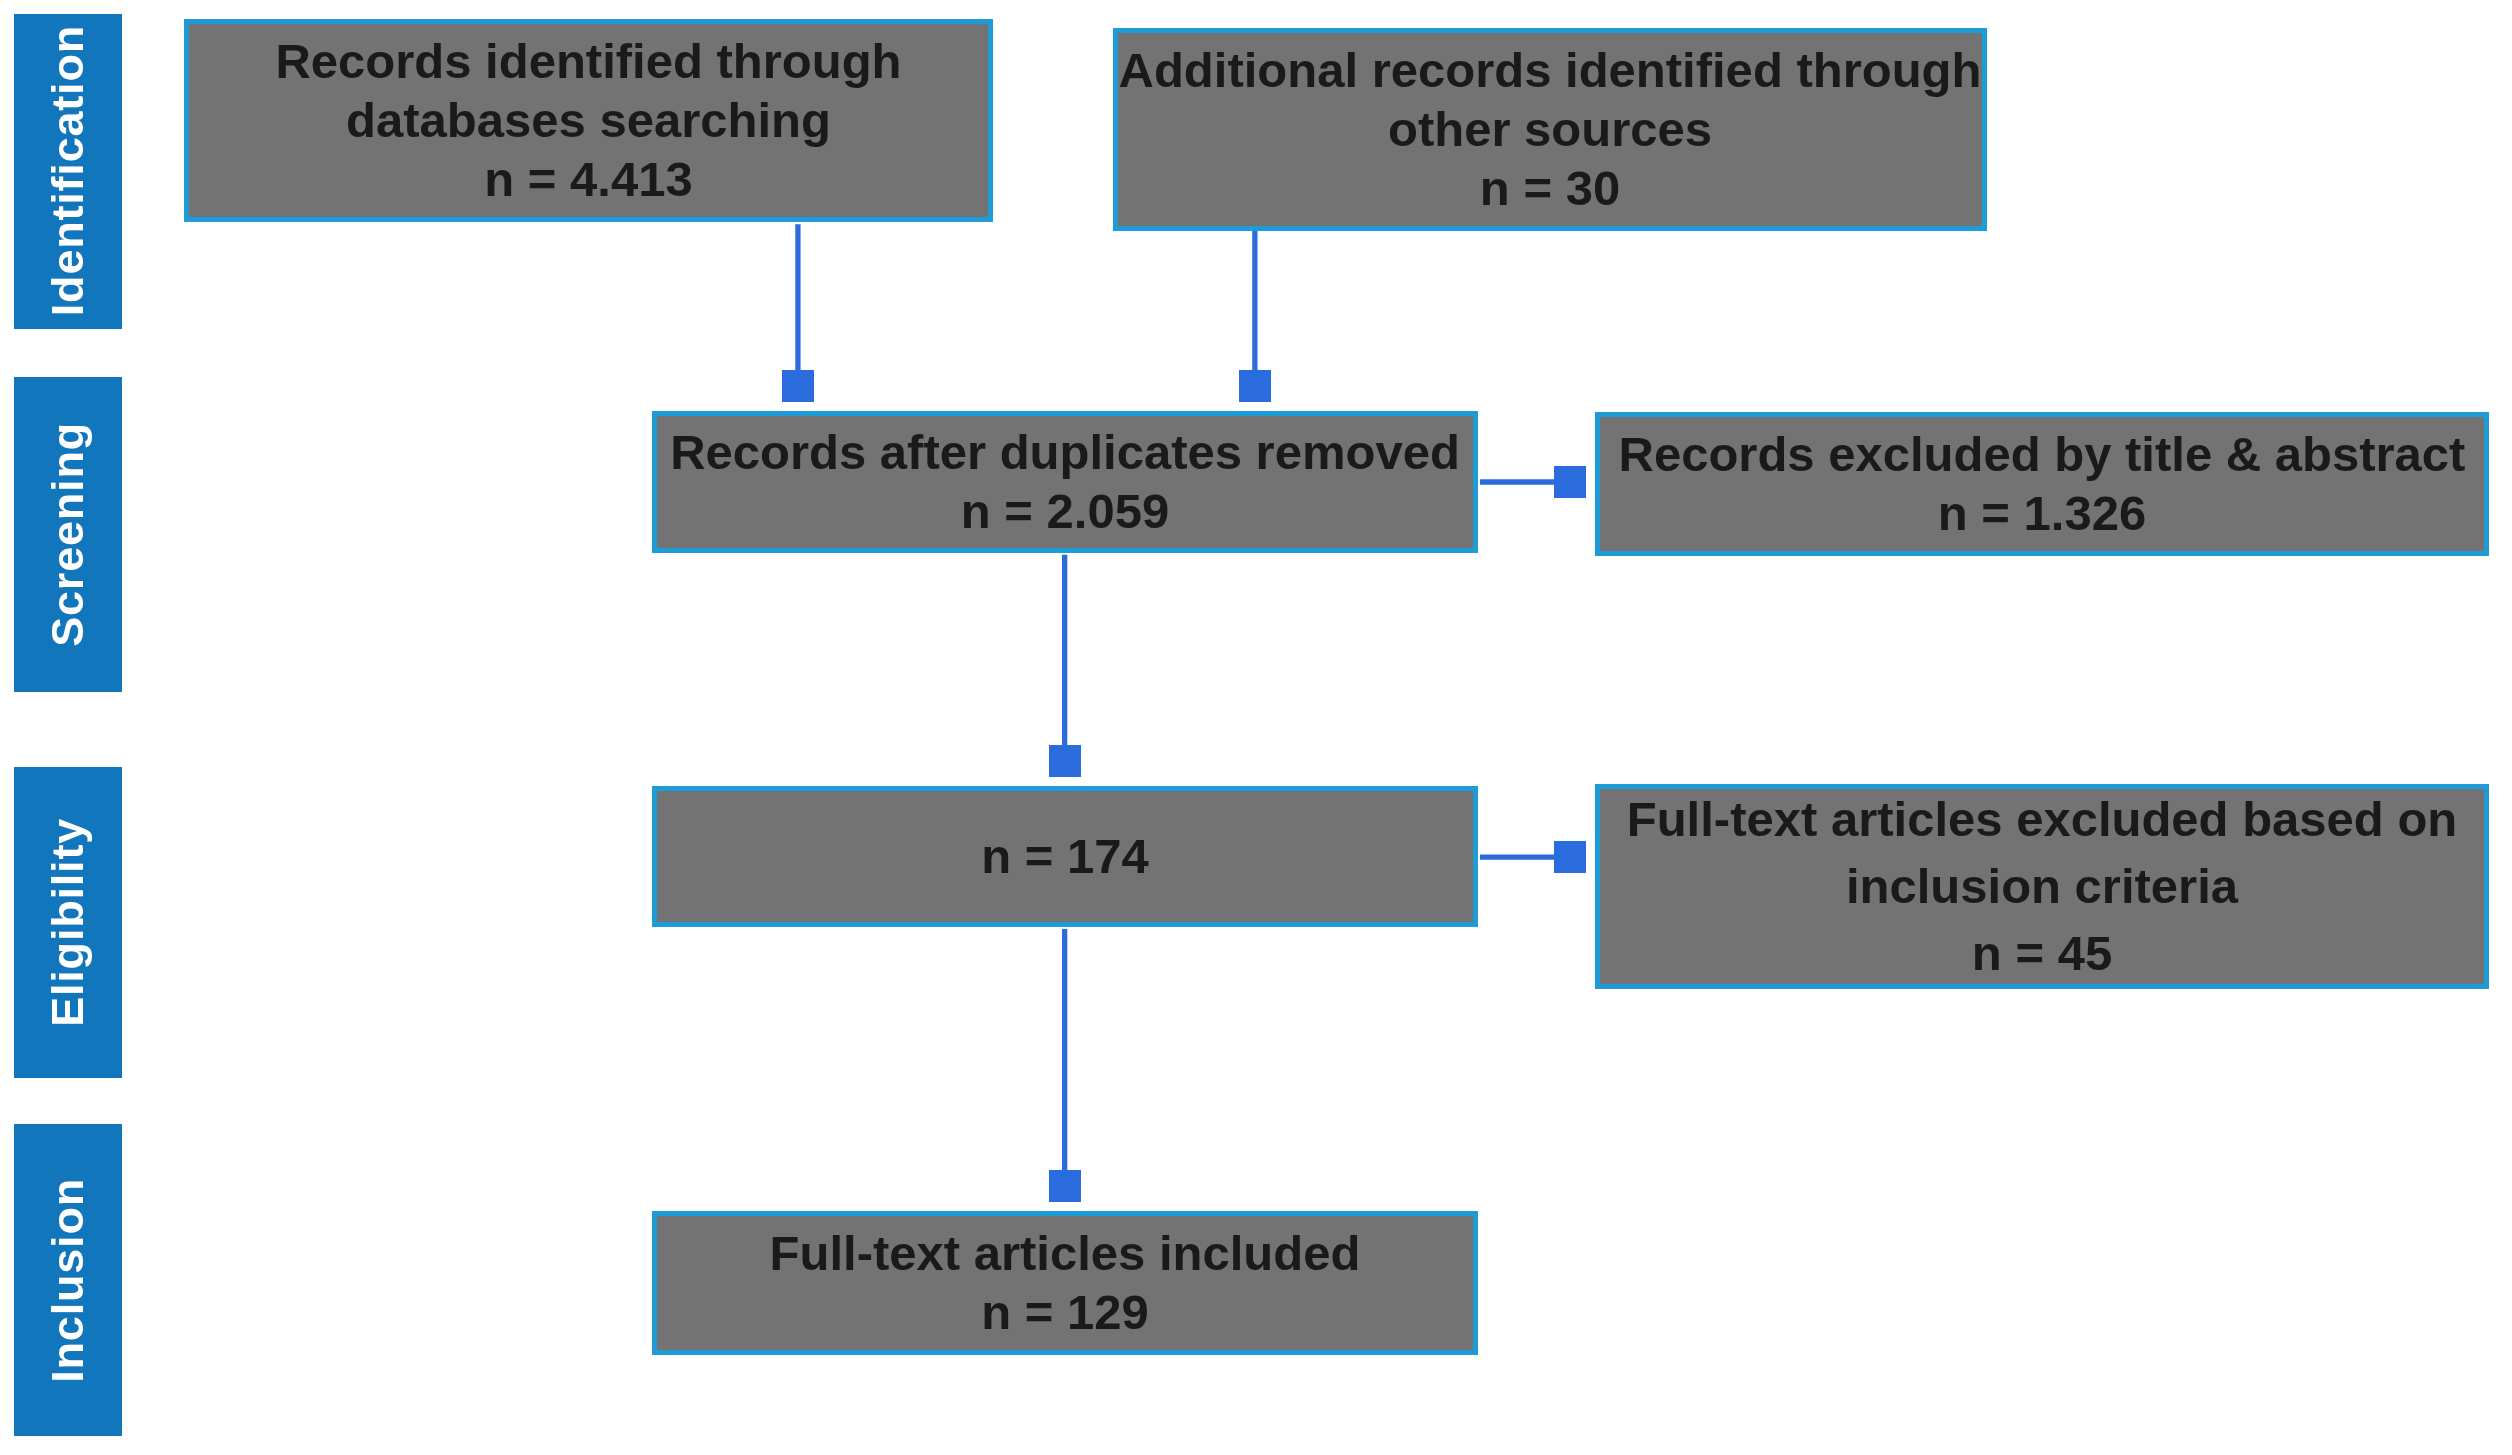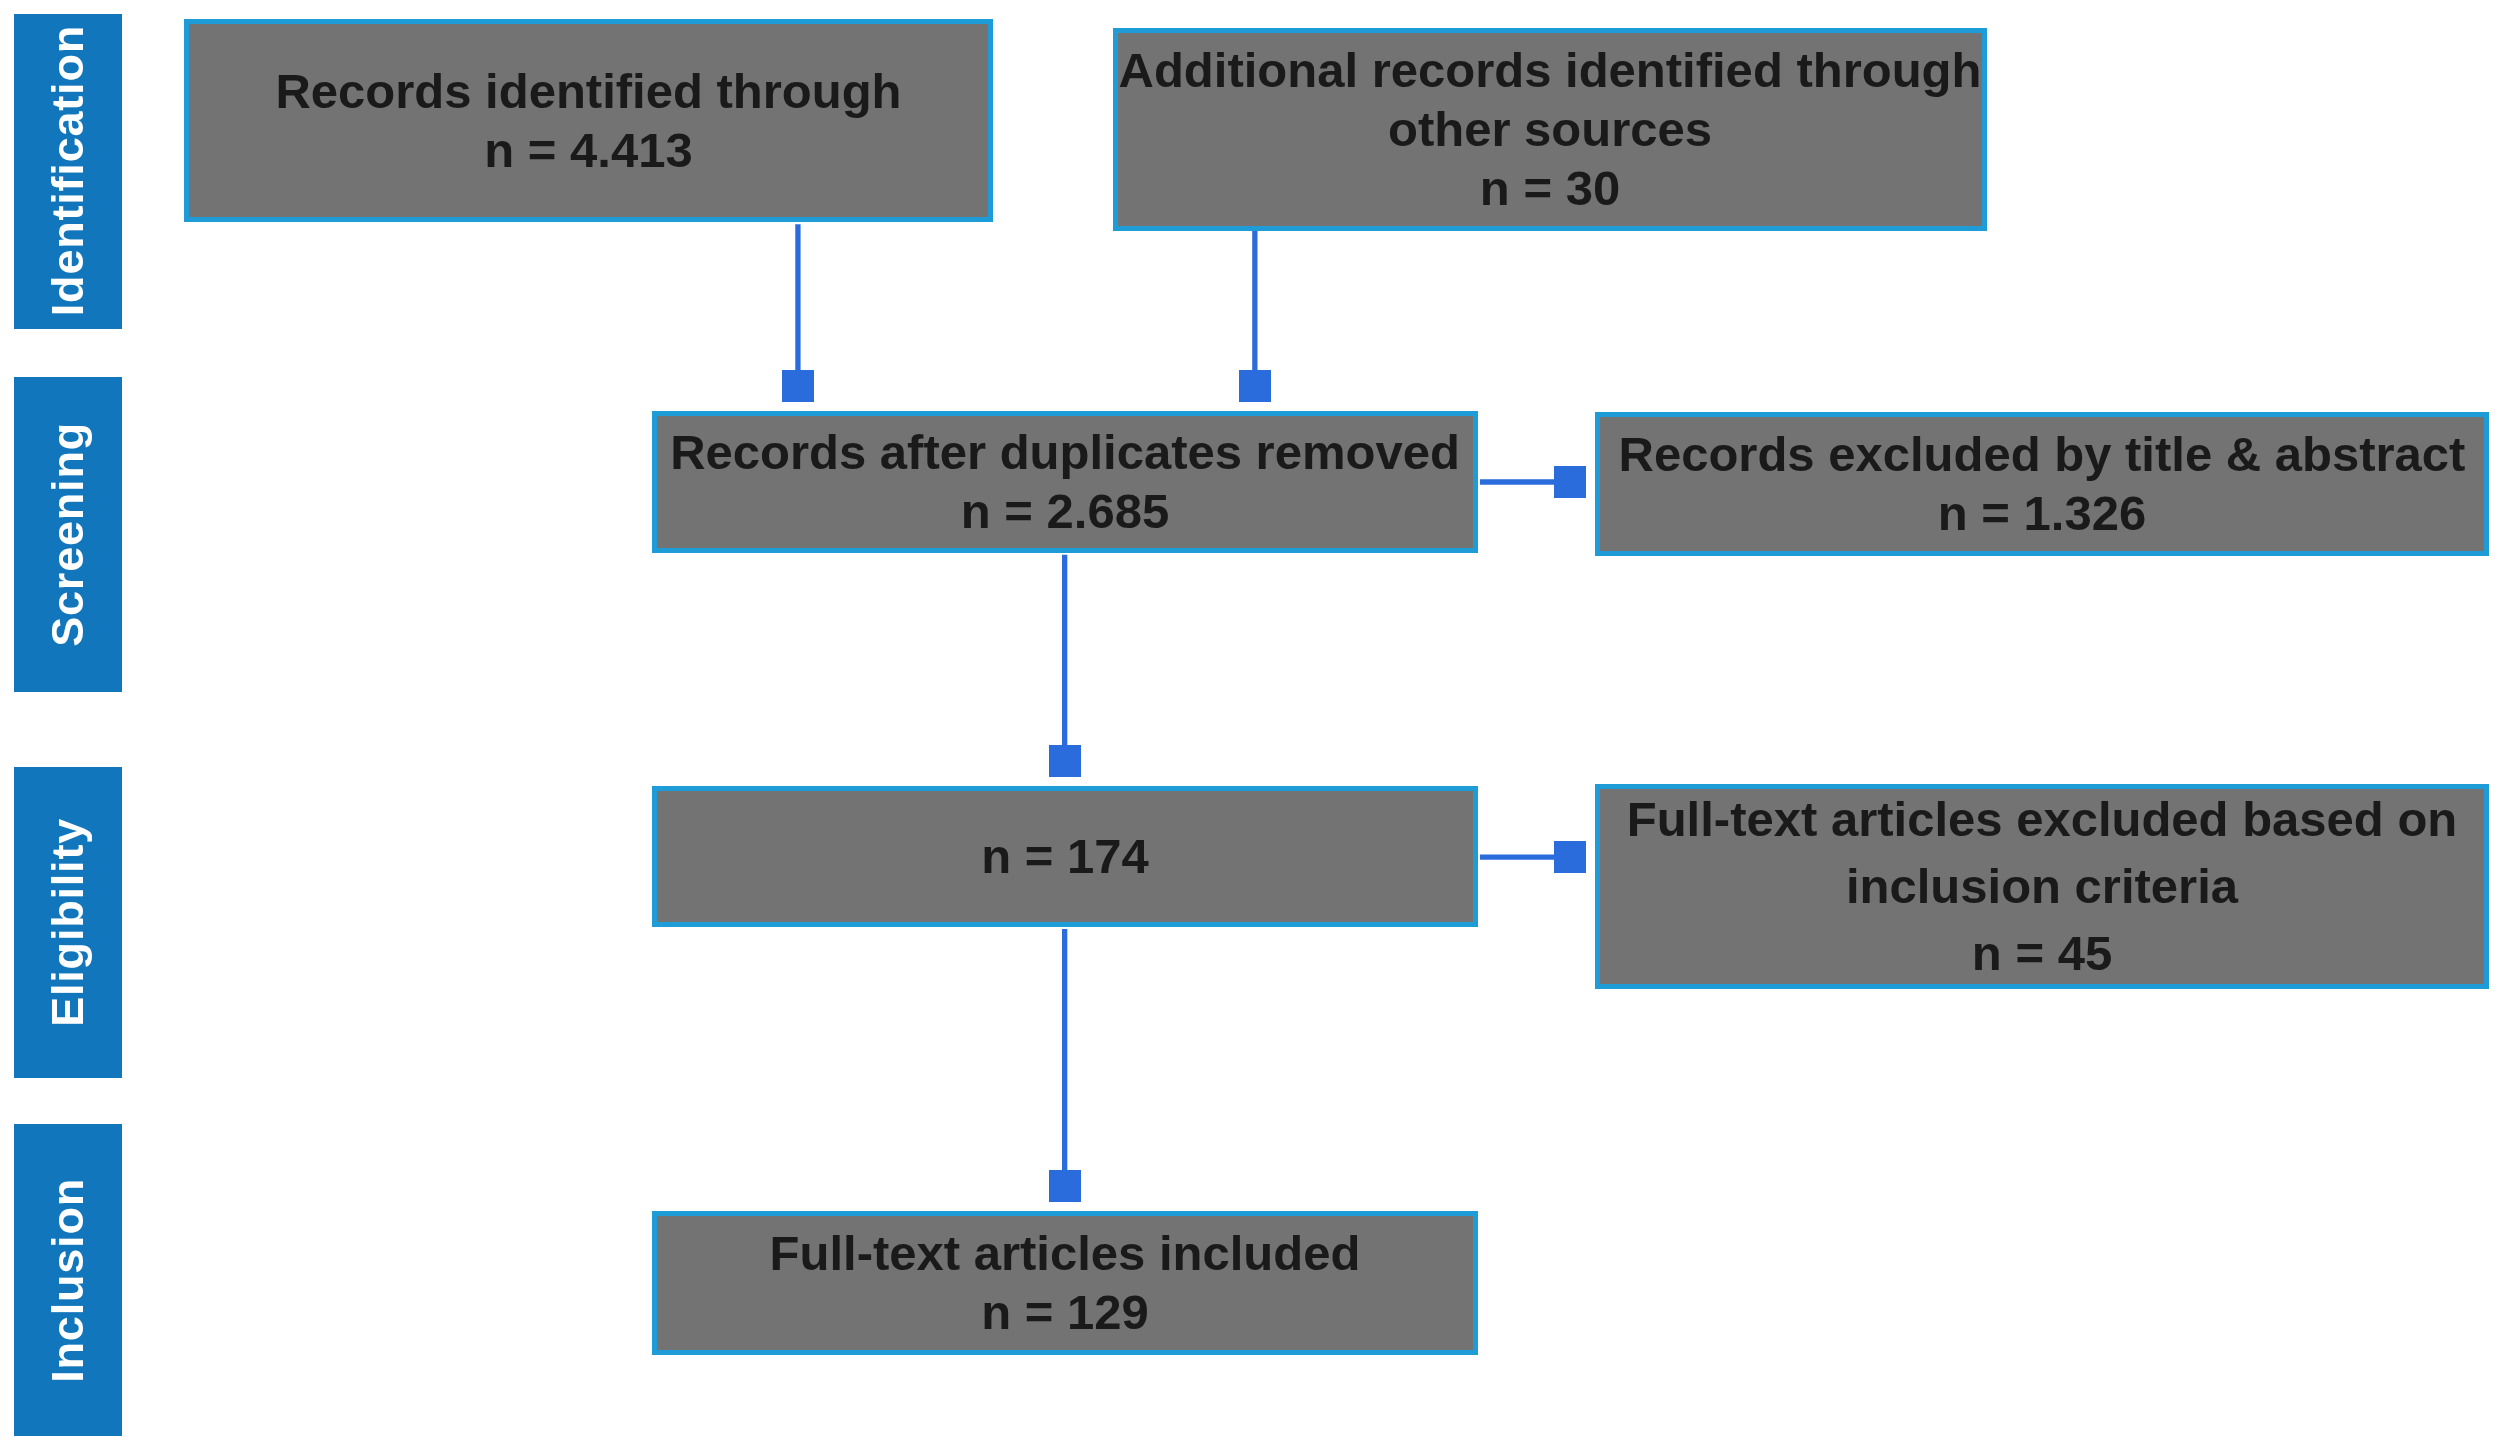--- a/index.html
+++ b/index.html
@@ -96,32 +96,33 @@
     <line x1="1053" y1="296" x2="1053" y2="518" marker-end="url(#ah)"></line>
     <line x1="1656" y1="296" x2="1656" y2="518" marker-end="url(#ah)"></line>
     <line x1="1953" y1="636" x2="2080" y2="636" marker-end="url(#ah)"></line>
     <line x1="1405" y1="732" x2="1405" y2="1013" marker-end="url(#ah)"></line>
     <line x1="1953" y1="1131" x2="2080" y2="1131" marker-end="url(#ah)"></line>
     <line x1="1405" y1="1226" x2="1405" y2="1574" marker-end="url(#ah)"></line>
   </svg>
 
   <div class="flow-box" style="left:184px;top:19px;width:809px;height:203px;">
     <div class="line">Records identified through</div>
+    <div class="line">databases searching</div>
     <div class="count">n = 4.413</div>
   </div>
 
   <div class="flow-box" style="left:1113px;top:28px;width:874px;height:203px;">
     <div class="line">Additional records identified through</div>
     <div class="line">other sources</div>
     <div class="count">n = 30</div>
   </div>
 
   <div class="flow-box" style="left:652px;top:411px;width:826px;height:142px;text-align:right;">
     <div class="line">Records after duplicates removed</div>
-    <div class="count">n = 2.685</div>
+    <div class="count">n = 2.059</div>
   </div>
 
   <div class="flow-box" style="left:1595px;top:412px;width:894px;height:144px;">
     <div class="line">Records excluded by title &amp; abstract</div>
     <div class="count">n = 1.326</div>
   </div>
 
   <div class="flow-box" style="left:652px;top:786px;width:826px;height:141px;">
     <div class="count">n = 174</div>
   </div>

